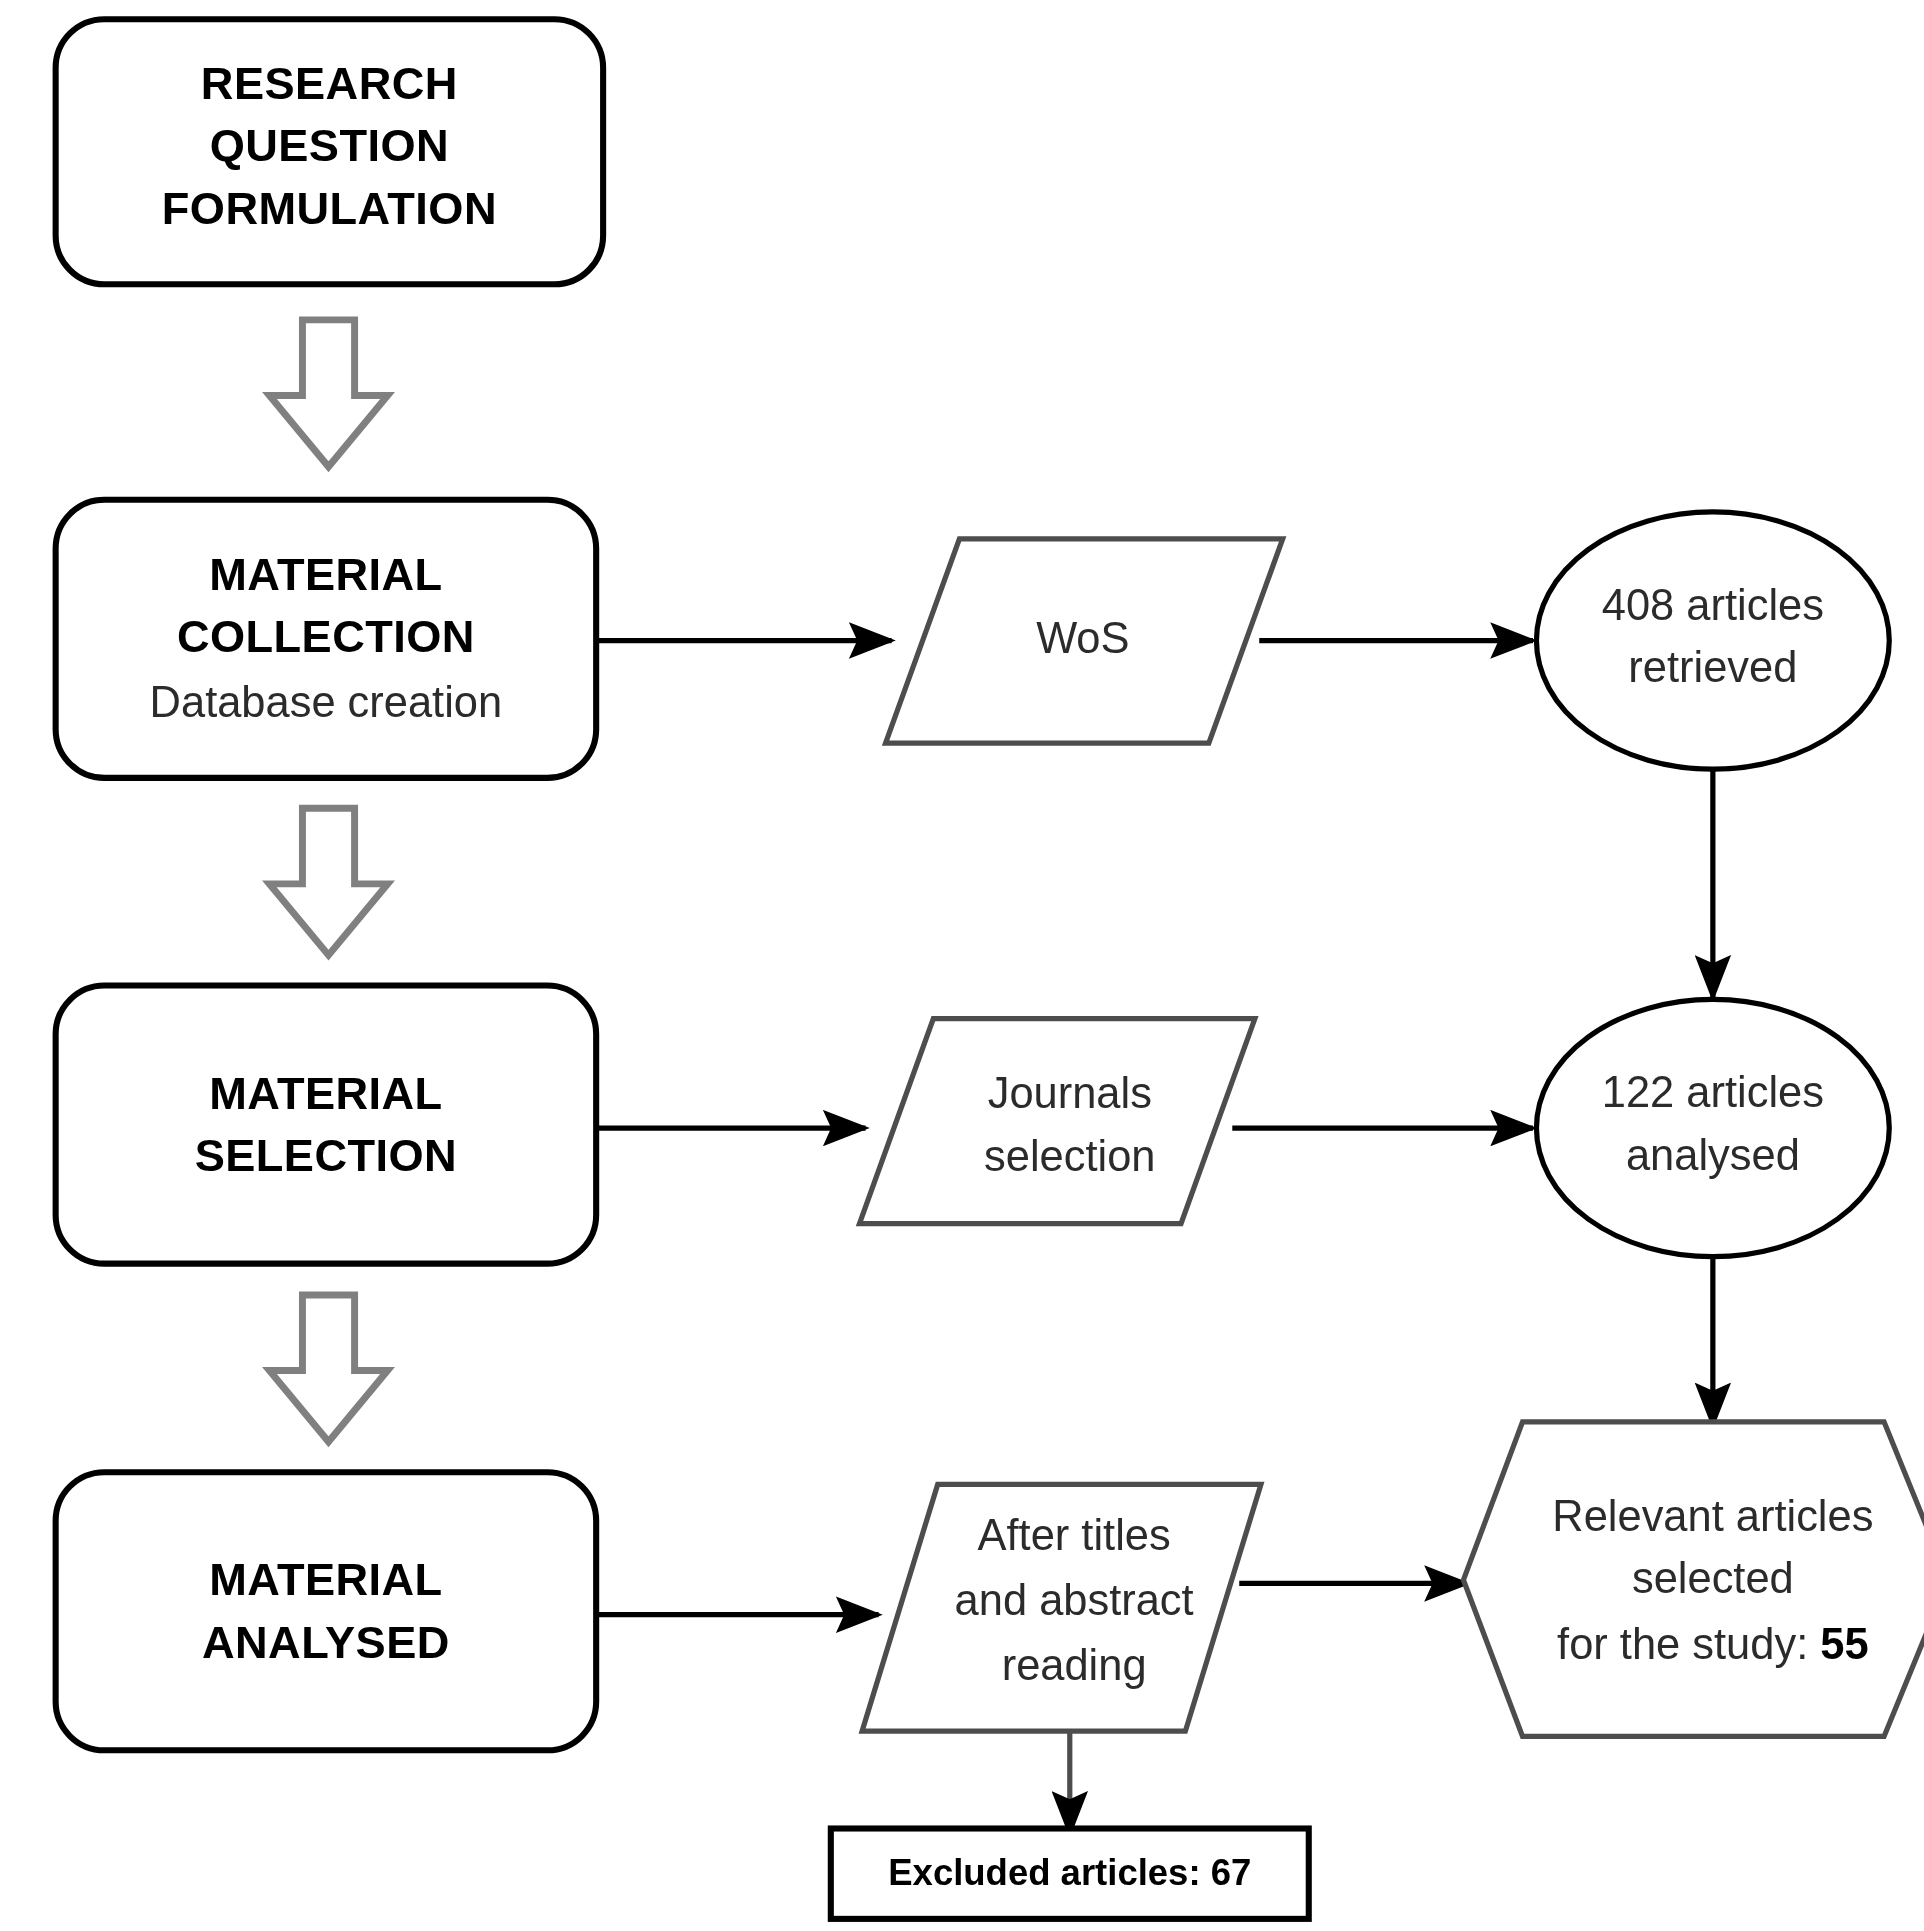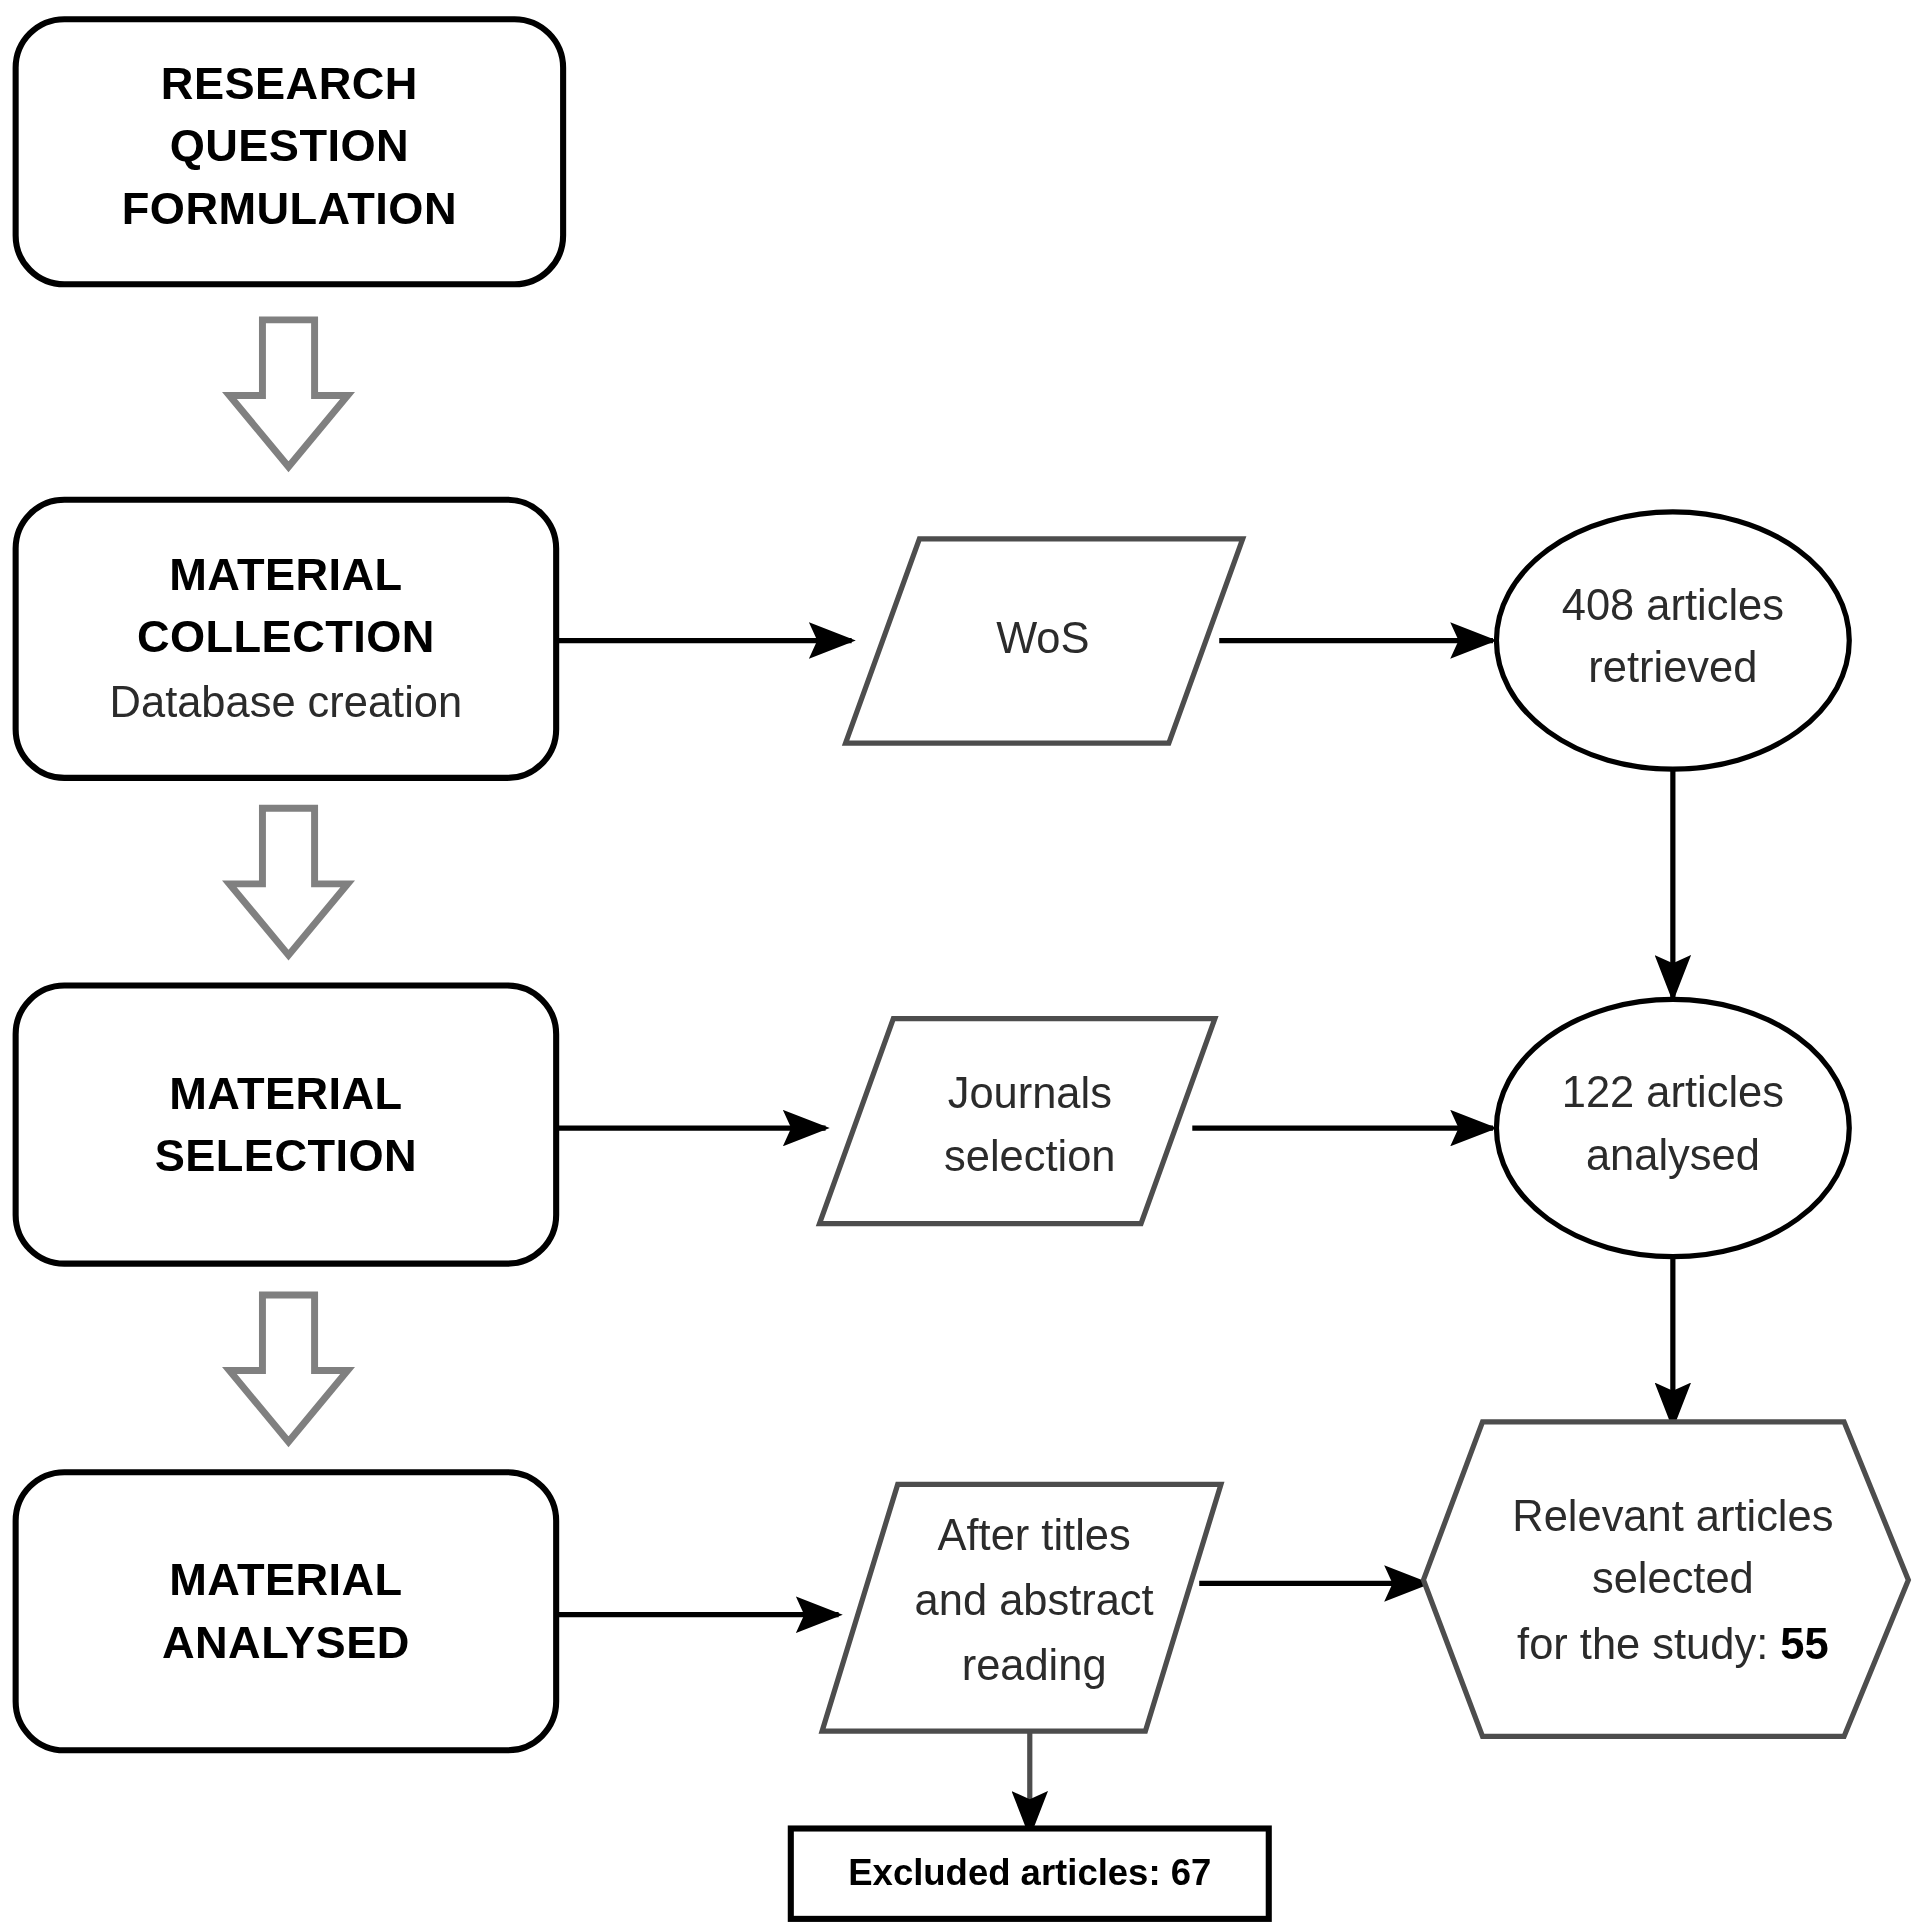--- a/index.html
+++ b/index.html
@@ -10,20 +10,21 @@
   body {
     width: 1924px;
     height: 1932px;
     font-family: "Liberation Sans", sans-serif;
     overflow: hidden;
   }
   #flow-root {
     position: relative;
     width: 1580px;
     height: 1932px;
+    padding-left: 40px;
   }
   svg#flow-svg {
     display: block;
     width: 1924px;
     height: 1932px;
   }
   .shape-fill { fill: #ffffff; }
   .stroke-dark { stroke: #000000; }
   .stroke-mid  { stroke: #4d4d4d; }
   .stroke-gray { stroke: #808080; }

